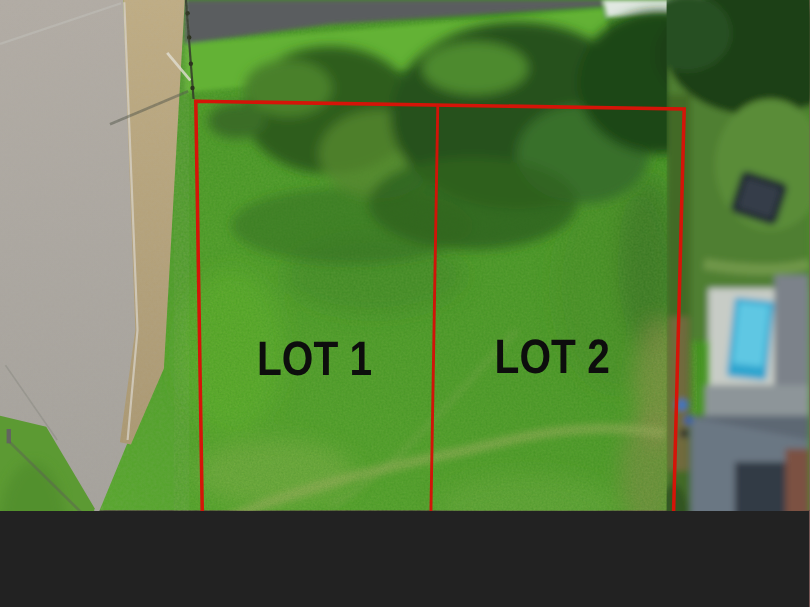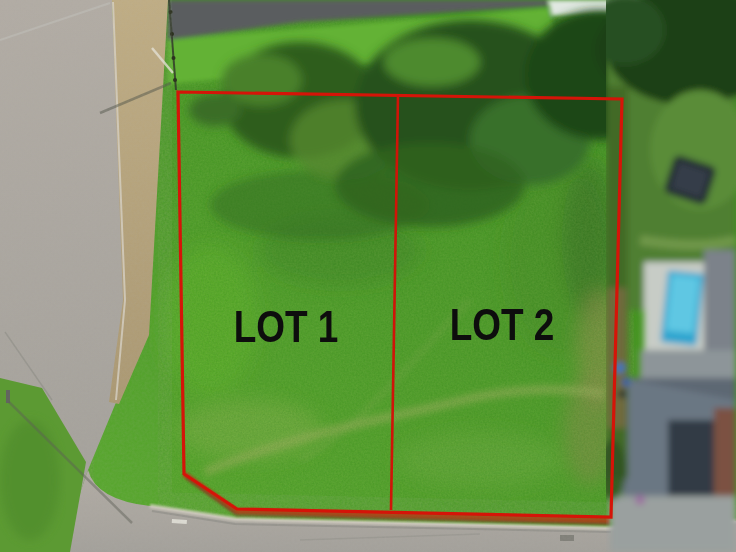--- a/index.html
+++ b/index.html
@@ -1,17 +1,17 @@
 <!DOCTYPE html>
 <html><head>
 <meta charset="utf-8">
 <style>
   html,body{margin:0;padding:0;background:#222;}
   .stage{
-    position:relative;width:736px;height:552px;overflow:hidden;
+    position:relative;width:736px;height:464px;overflow:hidden;
     background:#fca5a5;font-family:"Liberation Sans",sans-serif;
   }
   .stage svg{position:absolute;left:0;top:0;display:block;}
   .lot-label{
     position:absolute;font-family:"Liberation Sans",sans-serif;
     font-weight:700;font-size:44px;color:#0d0d0d;line-height:1;
     white-space:nowrap;transform:translate(-50%,-52%) scaleX(0.84);
     letter-spacing:0px;user-select:none;
   }
   .lot-label-1{left:286px;top:328px;}

